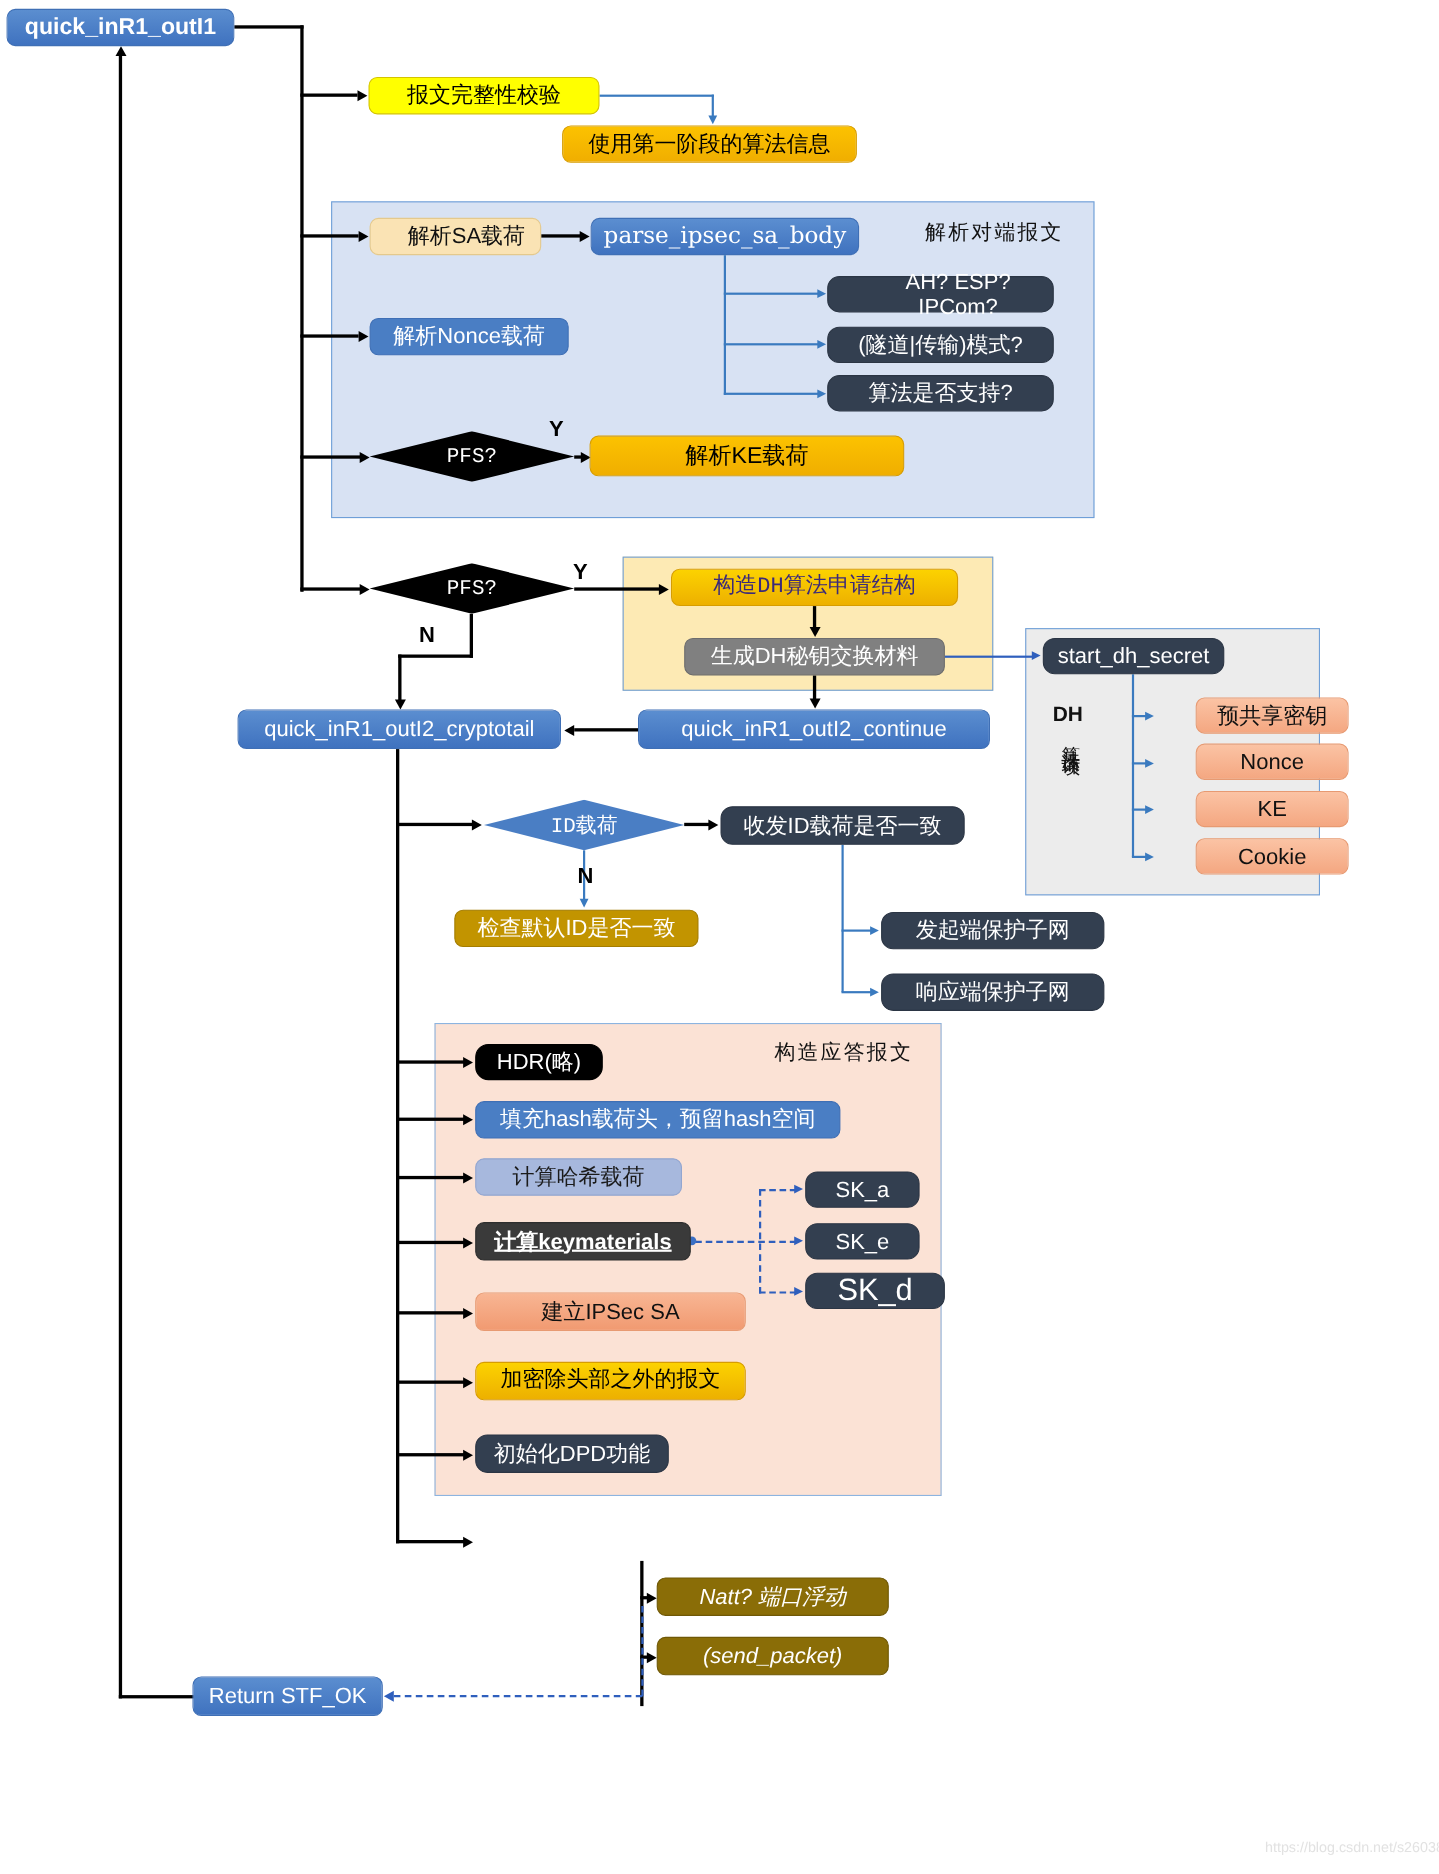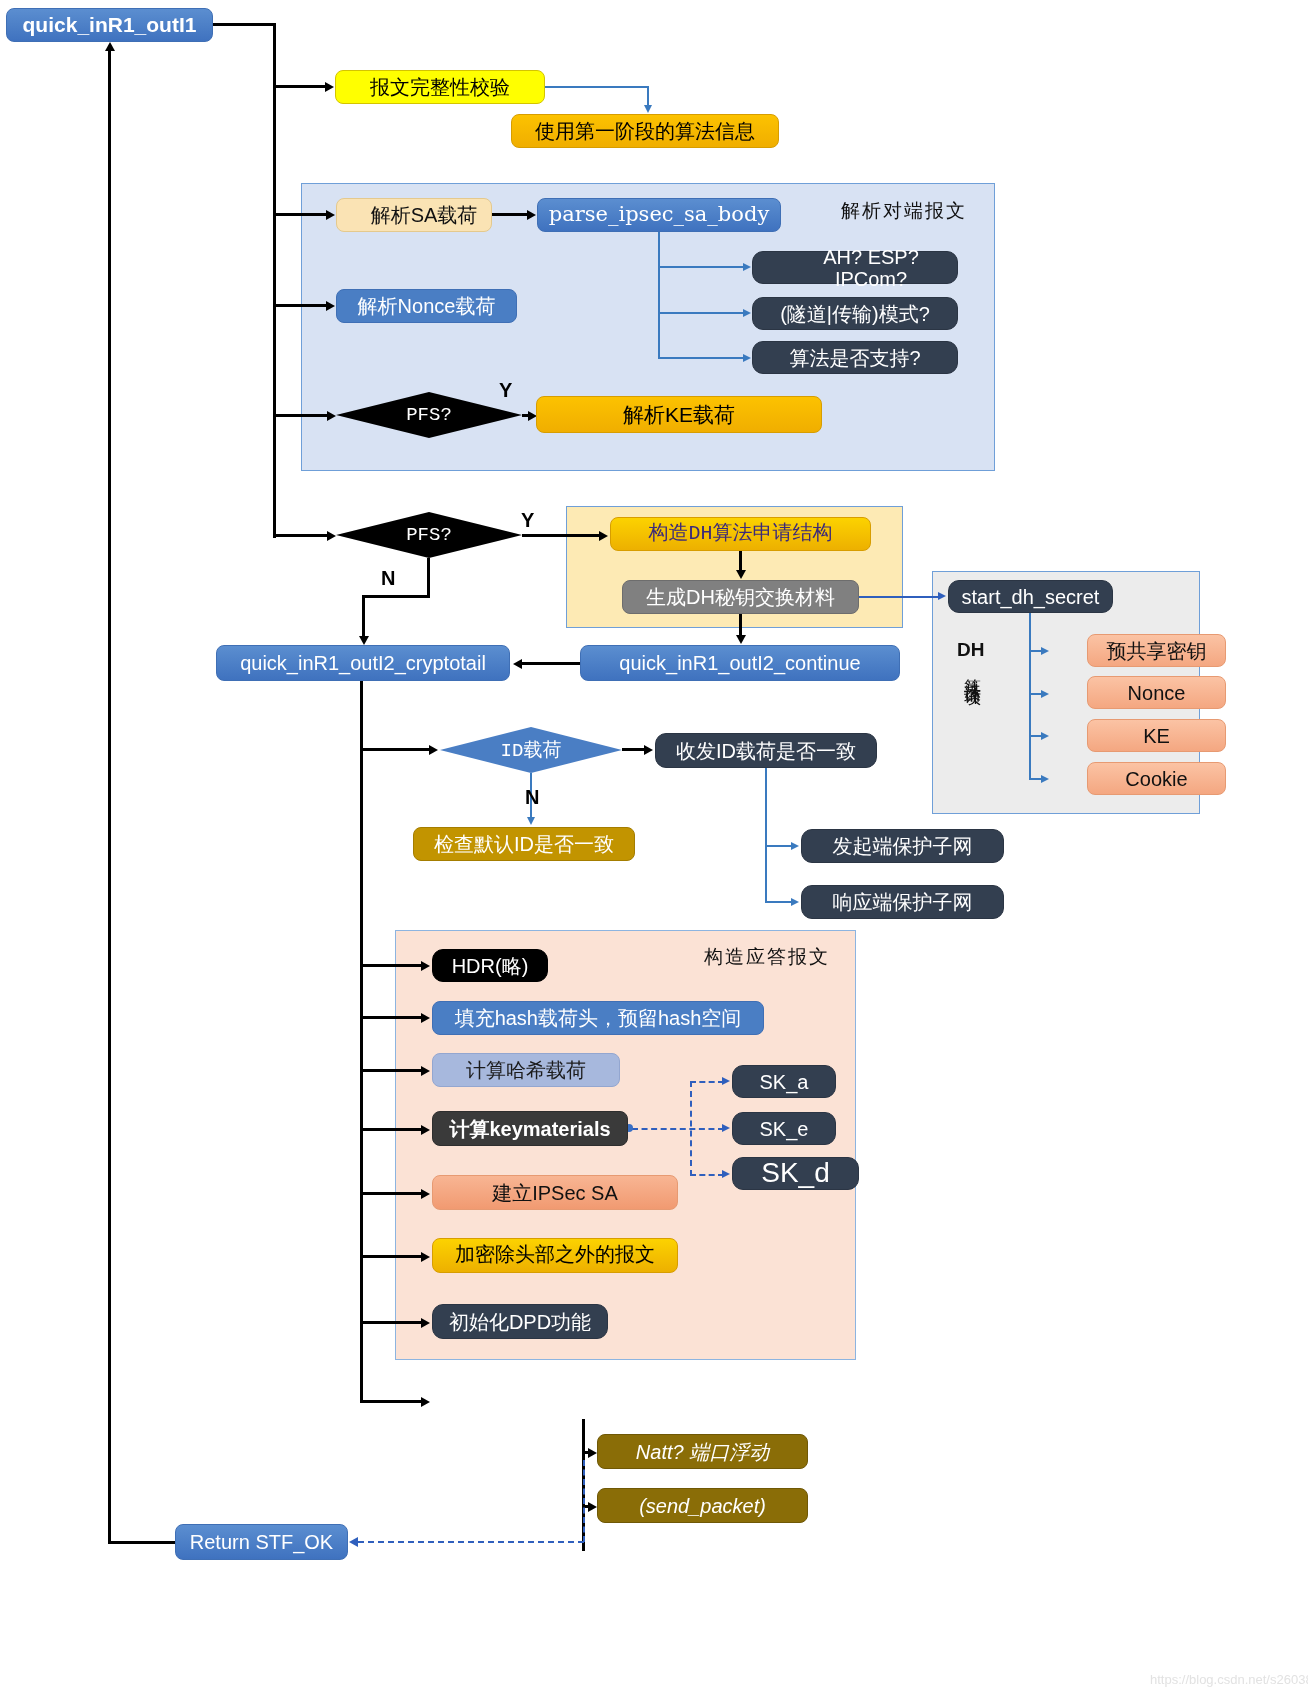--- a/index.html
+++ b/index.html
@@ -10,21 +10,21 @@
   .node{position:absolute;box-sizing:border-box;display:flex;align-items:center;
         justify-content:center;text-align:center;line-height:1.1;z-index:5;}
   .rnd{border-radius:8px;}
   .rnd-lg{border-radius:11px;}
 
   
   .blue{background:linear-gradient(180deg,#5b8ed0 0%,#3f72bf 100%);color:#fff;border:1px solid #3f6fb5;}
   .blue-flat{background:#4a7ec4;color:#fff;border:1px solid #3f6fb5;}
   .blue-pale{background:#a7b8dd;color:#1b1b1b;border:1px solid #93a6d0;}
   .dark{background:#333f50;color:#fff;border:1px solid #2b3544;}
-  .dark2{background:#3a3a3a;color:#fff;border:1px solid #2e2e2e;}
+  .dark2{background:#3a3a3a;color:#fff;border:1px solid #2e2e2e;text-decoration:underline;}
   .black{background:#000;color:#fff;border:1px solid #000;}
   .yellow{background:#ffff00;color:#000;border:1px solid #d4c400;}
   .gold{background:linear-gradient(180deg,#fcc200 0%,#f0ae00 100%);color:#000;border:1px solid #d79d00;}
   .gold2{background:linear-gradient(180deg,#fcd200 0%,#edb000 100%);color:#000;border:1px solid #d79d00;font-family:Liberation Mono, monospace;}
   .cream{background:#fae3b4;color:#111;border:1px solid #e4c98d;padding-left:20px;}
   .darkgold{background:#8a6d07;color:#fff;border:1px solid #6f5806;font-style:italic;}
   .ocher{background:#c29400;color:#fff;border:1px solid #a47d00;}
   .grey{background:#808080;color:#fff;border:1px solid #6d6d6d;}
   .salmon{background:linear-gradient(180deg,#fbc3a4 0%,#f4a781 100%);color:#111;border:1px solid #e79a72;margin-left:37px;}
   .salmon2{background:linear-gradient(180deg,#f8b593 0%,#f19a71 100%);color:#111;border:1px solid #e79a72;}
@@ -145,21 +145,21 @@
   </div>
   <div class="lbl" style="left:525px;top:786px;font-size:20px;">N</div>
 
   <div class="node rnd-lg dark" style="left:655px;top:733px;width:222px;height:35px;font-size:20px;">收发ID载荷是否一致</div>
 
   <div class="node rnd ocher" style="left:413px;top:827px;width:222px;height:34px;font-size:20px;">检查默认ID是否一致</div>
 
   <div class="node rnd-lg dark" style="left:801px;top:829px;width:203px;height:34px;font-size:20px;">发起端保护子网</div>
   <div class="node rnd-lg dark" style="left:801px;top:885px;width:203px;height:34px;font-size:20px;">响应端保护子网</div>
 
-  <div class="node rnd-lg black" style="left:432px;top:949px;width:116px;height:33px;font-size:20px;">HDR(略)</div>
+  <div class="node rnd-lg black" style="left:432px;top:949px;width:116px;height:33px;font-size:20px;border-radius:12px;">HDR(略)</div>
   <div class="node rnd blue-flat" style="left:432px;top:1001px;width:332px;height:34px;font-size:20px;">填充hash载荷头，预留hash空间</div>
   <div class="node rnd blue-pale" style="left:432px;top:1053px;width:188px;height:34px;font-size:20px;">计算哈希载荷</div>
   <div class="node rnd dark2" style="left:432px;top:1111px;width:196px;height:35px;font-size:20px;font-weight:700;">计算keymaterials</div>
 
   <div class="node rnd-lg dark" style="left:732px;top:1065px;width:104px;height:33px;font-size:20px;">SK_a</div>
   <div class="node rnd-lg dark" style="left:732px;top:1112px;width:104px;height:33px;font-size:20px;">SK_e</div>
   <div class="node rnd-lg dark" style="left:732px;top:1157px;width:127px;height:33px;font-size:28px;">SK_d</div>
 
   <div class="node rnd salmon2" style="left:432px;top:1175px;width:246px;height:35px;font-size:20px;">建立IPSec SA</div>
   <div class="node rnd gold2" style="left:432px;top:1238px;width:246px;height:35px;font-size:20px;">加密除头部之外的报文</div>

